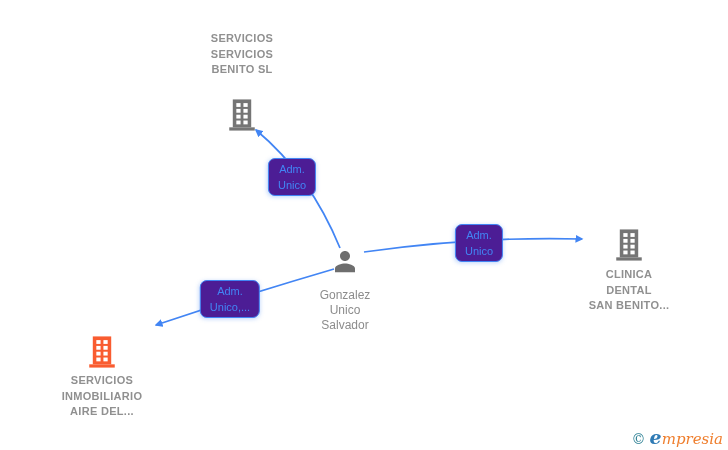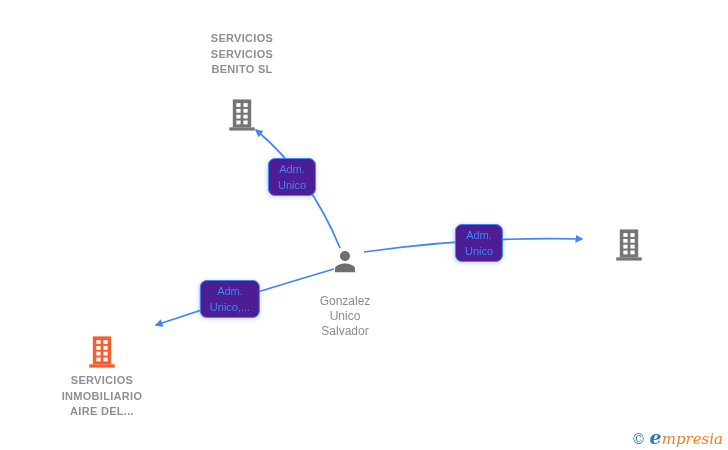--- a/index.html
+++ b/index.html
@@ -44,21 +44,21 @@
     color: #8c8c8c;
     font-size: 12px;
     line-height: 15px;
   }
 
   .icon-gray   { color: #757575; }
   .icon-orange { color: #f95c30; }
   .icon-person { color: #6e6e6e; }
 
   .node-servicios  { left: 172px; top: 31px;  width: 140px; gap: 20px; }
-  .node-person     { left: 295px; top: 246px; width: 100px; gap: 18px; }
+  .node-person     { left: 295px; top: 246px; width: 100px; gap: 12px; }
   .node-clinica    { left: 579px; top: 228px; width: 100px; gap: 5px; }
   .node-desarrollo { left: 32px;  top: 335px; width: 140px; gap: 4px; }
 
   .edge-label {
     position: absolute;
     transform: translate(-50%, -50%);
     background: #4c1d95;
     border: 1.5px solid #4285f4;
     border-radius: 7px;
     padding: 2px 9px;
@@ -148,20 +148,25 @@
             <rect x="13" y="3.6" width="3" height="2.7"></rect>
           <rect x="8" y="7.7" width="3" height="2.7"></rect>
             <rect x="13" y="7.7" width="3" height="2.7"></rect>
           <rect x="8" y="11.8" width="3" height="2.7"></rect>
             <rect x="13" y="11.8" width="3" height="2.7"></rect>
           <rect x="8" y="15.9" width="3" height="2.7"></rect>
             <rect x="13" y="15.9" width="3" height="2.7"></rect>
         </g>
       </svg>
     </span>
+    <div class="company-name">
+      <div>CLINICA</div>
+      <div>DENTAL</div>
+      <div>SAN BENITO...</div>
+    </div>
   </div>
 
   <div class="node node-desarrollo">
     <span class="icon icon-orange">
       <svg viewBox="0 0 24 24" width="34" height="34">
         <path fill="currentColor" d="M5.5 1h13v19.7h-13z"></path>
         <path fill="currentColor" d="M3 20.7h18V23H3z"></path>
         <g fill="#ffffff">
           <rect x="8" y="3.6" width="3" height="2.7"></rect>
             <rect x="13" y="3.6" width="3" height="2.7"></rect>

